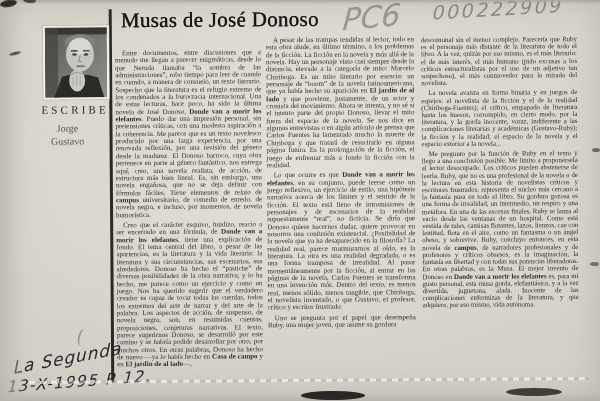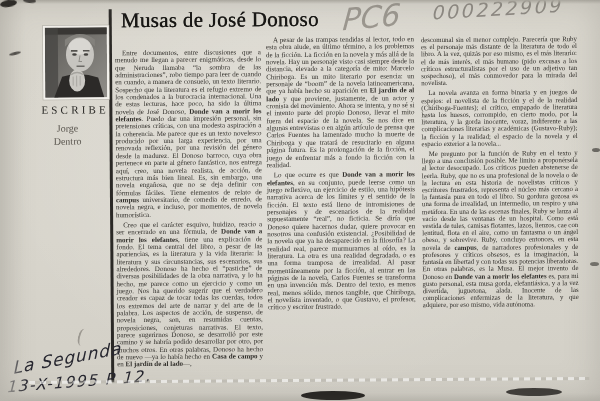--- a/index.html
+++ b/index.html
@@ -99,30 +99,31 @@
         <polygon points="30,48 37,48 33.5,57" fill="#e6e4df"></polygon>
         <ellipse cx="32" cy="53" rx="8" ry="11" fill="#cbc9c4"></ellipse>
         <path d="M26,47 Q32,43 38,47" stroke="#a5a39e" stroke-width="1.4" fill="none"></path>
         <path d="M28,49 L28,58 M31.5,48 L31.5,59 M35,48.5 L35,58" stroke="#a5a39e" stroke-width="0.9" fill="none"></path>
       </svg>
     </div>
 
     <div class="escribe">ESCRIBE</div>
     <div class="byline">
       <span>Jorge</span>
-      <span>Dentro</span>
+      <span>Gustavo</span>
     </div>
 
     <div class="col col1" lang="es">
         <p class="para indent"><span>Entre documentos, entre discusiones que a menudo me llegan a parecer enigmáticas, desde lo que Neruda llamaba “la sombra de las administraciones”, robo tiempo para leer de cuando en cuando, a manera de consuelo, un texto literario. Sospecho que la literatura es el refugio extremo de los condenados a la burocracia internacional. Una de estas lecturas, hace poco, ha sido la última novela de José Donoso, </span><b>Donde van a morir los elefantes</b><span>. Puedo dar una impresión personal, sin pretensiones críticas, con una modesta aspiración a la coherencia. Me parece que es un texto novelesco producido por una larga experiencia, por una renovada reflexión, por una revisión del género desde la madurez. El Donoso barroco, cuya obra pertenece en parte al género fantástico, nos entrega aquí, creo, una novela realista, de acción, de estructura más bien lineal. Es, sin embargo, una novela engañosa, que no se deja definir con fórmulas fáciles. Tiene elementos de relato de </span><b>campus</b><span> universitario, de comedia de enredo, de novela negra, e incluso, por momentos, de novela humorística.</span></p>
         <p class="para indent"><span>Creo que el carácter esquivo, huidizo, reacio a ser encerrado en una fórmula, de </span><b>Donde van a morir los elefantes</b><span>, tiene una explicación de fondo. El tema central del libro, a pesar de las apariencias, es la literatura y la vida literaria: la literatura y sus circunstancias, sus escenarios, sus alrededores. Donoso ha hecho el “pastiche” de diversas posibilidades de la obra narrativa, y lo ha hecho, me parece como un ejercicio y como un juego. Nos ha querido sugerir que el verdadero creador es capaz de tocar todas las cuerdas, todos los extremos del arte de narrar y del arte de la palabra. Los aspectos de acción, de suspenso, de novela negra, son, en resumidas cuentas, proposiciones, conjeturas narrativas. El texto, parece sugerirnos Donoso, se desarrolló por este camino y se habría podido desarrollar por otro, por muchos otros. En otras palabras, Donoso ha hecho de nuevo —ya lo había hecho en </span><b>Casa de campo</b><span> y en </span><b>El jardín de al lado</b><span>—,</span></p>
       </div>
     <div class="col col2" lang="es">
         <p class="para indent"><span>A pesar de las trampas tendidas al lector, todo en esta obra alude, en último término, a los problemas de la ficción. La ficción en la novela y más allá de la novela. Hay un personaje visto casi siempre desde la distancia, elevado a la categoría de mito: Marcelo Chiriboga. Es un mito literario por esencia: un personaje de “boom” de la novela latinoamericana, que ya había hecho su aparición en </span><b>El jardín de al lado</b><span> y que proviene, justamente, de un actor y cronista del movimiento. Ahora se intenta, y no sé si el intento parte del propio Donoso, llevar el mito fuera del espacio de la novela. Se nos dice en algunas entrevistas o en algún artículo de prensa que Carlos Fuentes ha lamentado mucho la muerte de Chiriboga y que tratará de resucitarlo en alguna página futura. Es la prolongación de la ficción, el juego de enfrentar más a fondo la ficción con la realidad.</span></p>
         <p class="para indent"><span>Lo que ocurre es que </span><b>Donde van a morir los elefantes</b><span>, en su conjunto, puede leerse como un juego reflexivo, un ejercicio de estilo, una hipótesis narrativa acerca de los límites y el sentido de la ficción. El texto está lleno de intromisiones de personajes y de escenarios de la realidad supuestamente “real”, no ficticia. Se diría que Donoso quiere hacernos dudar, quiere provocar en nosotros una confusión existencial. ¿Posibilidad de la novela que ya ha desaparecido en la filosofía? La realidad real, parece murmurarnos al oído, es la literatura. La otra es una realidad degradada, o es una forma tramposa de irrealidad. Al pasar momentáneamente por la ficción, al entrar en las páginas de la novela, Carlos Fuentes se transforma en una invención más. Dentro del texto, es menos real, menos sólido, menos tangible, que Chiriboga, el novelista inventado, o que Gustavo, el profesor, crítico y escritor frustrado.</span></p>
+        <p class="para indent"><span>Uno se pregunta por el papel que desempeña Ruby, una mujer joven, que asume su gordura</span></p>
       </div>
     <div class="col col3" lang="es">
         <p class="para"><span>descomunal sin el menor complejo. Parecería que Ruby es el personaje más distante de la literatura de todo el libro. A la vez, quizás por eso mismo, es el más literario: el de más interés, el más humano (pido excusas a los críticos estructuralistas por el uso de un adjetivo tan sospechoso), el más conmovedor para la mirada del novelista.</span></p>
         <p class="para indent"><span>La novela avanza en forma binaria y en juegos de espejos: el novelista de la ficción y el de la realidad (Chiriboga-Fuentes); el crítico, empapado de literatura hasta los huesos, corrompido, en cierto modo, por la literatura, y la gorda inocente, voraz, indiferente a las complicaciones literarias y académicas (Gustavo-Ruby); la ficción y la realidad; el espacio de la novela y el espacio exterior a la novela...</span></p>
         <p class="para indent"><span>Me pregunto por la función de Ruby en el texto y llego a una conclusión posible. Me limito a proponérsela al lector desocupado. Los críticos pueden abstenerse de leerla. Ruby, que no es una profesional de la novela o de la lectura en esta historia de novelistas críticos y escritores frustrados, representa el núcleo más cercano a la fantasía pura en todo el libro. Su gordura gozosa es una forma de irrealidad, un intermedio, un respiro y una metáfora. En una de las escenas finales, Ruby se lanza al vacío desde las ventanas de un hospital. Como está vestida de tules, camisas flotantes, lazos, lienzos, cae con lentitud, flota en el aire, como un fantasma o un ángel obeso, y sobrevive. Ruby, concluyo entonces, en esta novela de </span><b>campus</b><span>, de narradores profesionales y de profesores y críticos obsesos, es la imaginación, la fantasía en libertad y con todas sus potencias liberadoras. En otras palabras, es la Musa. El mejor invento de Donoso en </span><b>Donde van a morir los elefantes</b><span> es, para mi gusto personal, esta musa gorda, elefantiásica, y a la vez divertida, juguetona, alada. Inocente de las complicaciones enfermizas de la literatura, y que adquiere, por eso mismo, vida autónoma.</span></p>
       </div>
 
     <div class="hw hw-code">PC6</div>
     <div class="hw hw-number">000222909</div>
     <div class="hw hw-source">La Segunda</div>

